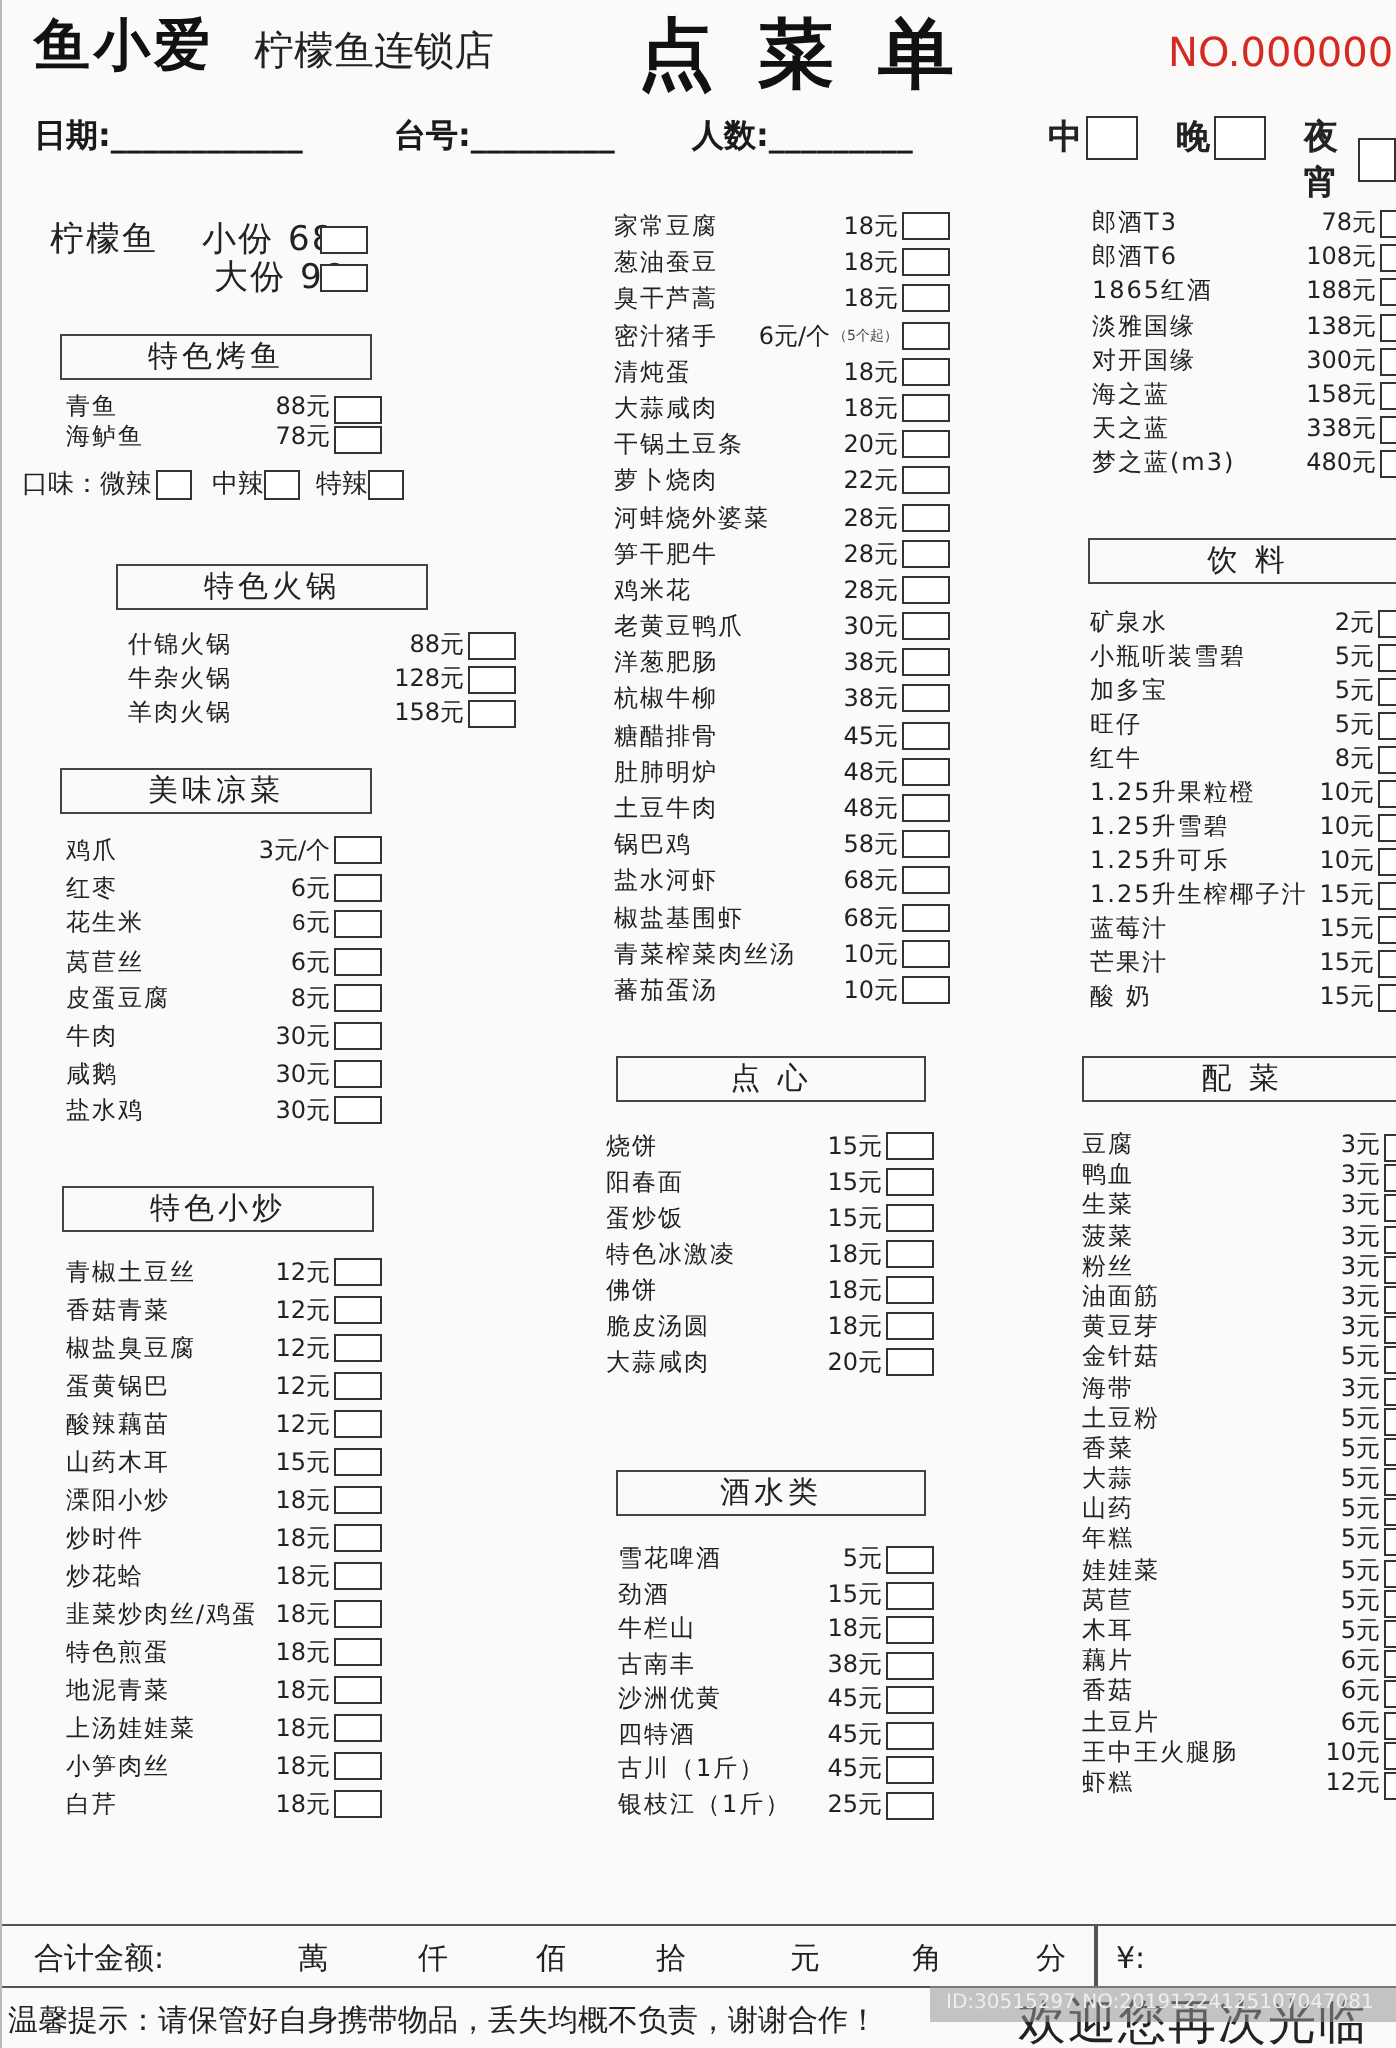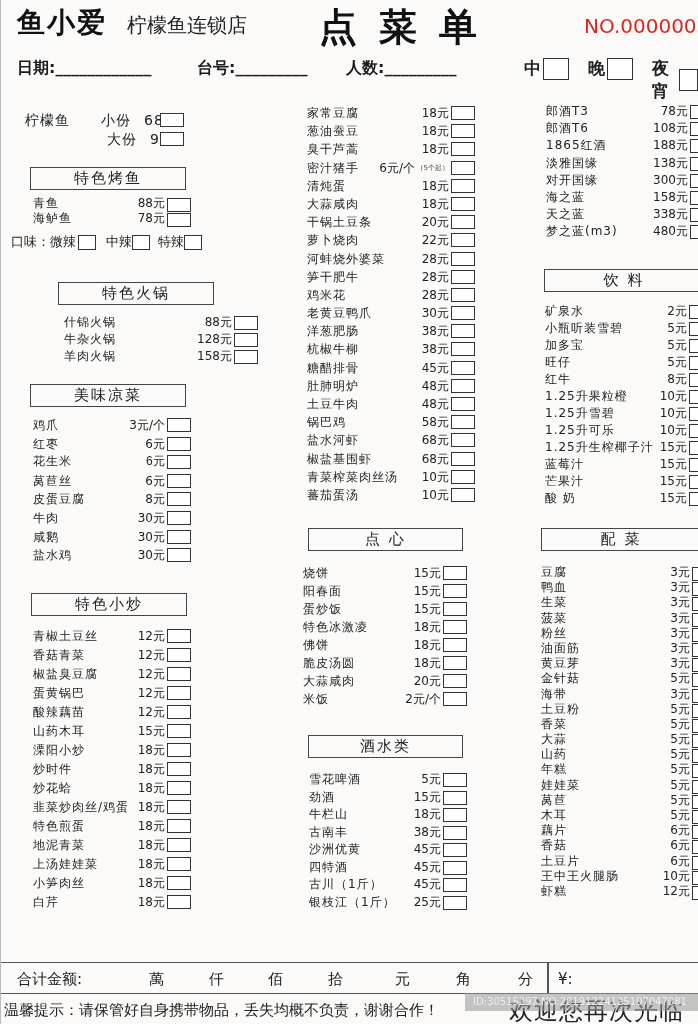--- a/index.html
+++ b/index.html
@@ -60,21 +60,21 @@
 </div>
 <div class="abs meal" style="left:587px;">
   <span>晚</span>
   <span class="cb"></span>
 </div>
 <div class="abs meal" style="left:651px;">
   <span>夜宵</span>
   <span class="cb"></span>
 </div>
 
-<div class="list" style="left:24px; top:111px; width:170px; font-size:14px;">
+<div class="list" style="left:24px; top:111px; width:170px; font-size:17px;">
   <div class="row" style="height:19px;">
     <span class="nm">柠檬鱼</span>
     <span class="nm" style="left:76px;">小份</span>
     <span class="nm" style="left:119px;">68</span>
     <span class="box" style="left:135px;"></span>
   </div>
   <div class="row" style="height:19px;">
     <span class="nm" style="left:82px;">大份</span>
     <span class="nm" style="left:125px;">98</span>
     <span class="box" style="left:135px;"></span>
@@ -388,25 +388,20 @@
       <span class="box" style="right: 2px;"></span>
     </div>
     <div class="row" style="height: 18px; line-height: 18px;">
       <span class="nm">脆皮汤圆</span>
       <span class="pr" style="right: 28px;">18元</span>
       <span class="box" style="right: 2px;"></span>
     </div>
     <div class="row" style="height: 18px; line-height: 18px;">
       <span class="nm">大蒜咸肉</span>
       <span class="pr" style="right: 28px;">20元</span>
-      <span class="box" style="right: 2px;"></span>
-    </div>
-    <div class="row" style="height: 18px; line-height: 18px;">
-      <span class="nm">米饭</span>
-      <span class="pr" style="right: 28px;">2元/个</span>
       <span class="box" style="right: 2px;"></span>
     </div>
   </div>
 
 <div class="sec-head" style="left:307px; top:735px; width:155px;">酒水类</div>
 <div class="list" id="alcohol" style="left:308px; top:771px; width:160px;">
     <div class="row" style="height: 17.5px; line-height: 17.5px;">
       <span class="nm">雪花啤酒</span>
       <span class="pr" style="right: 28px;">5元</span>
       <span class="box" style="right: 2px;"></span>

